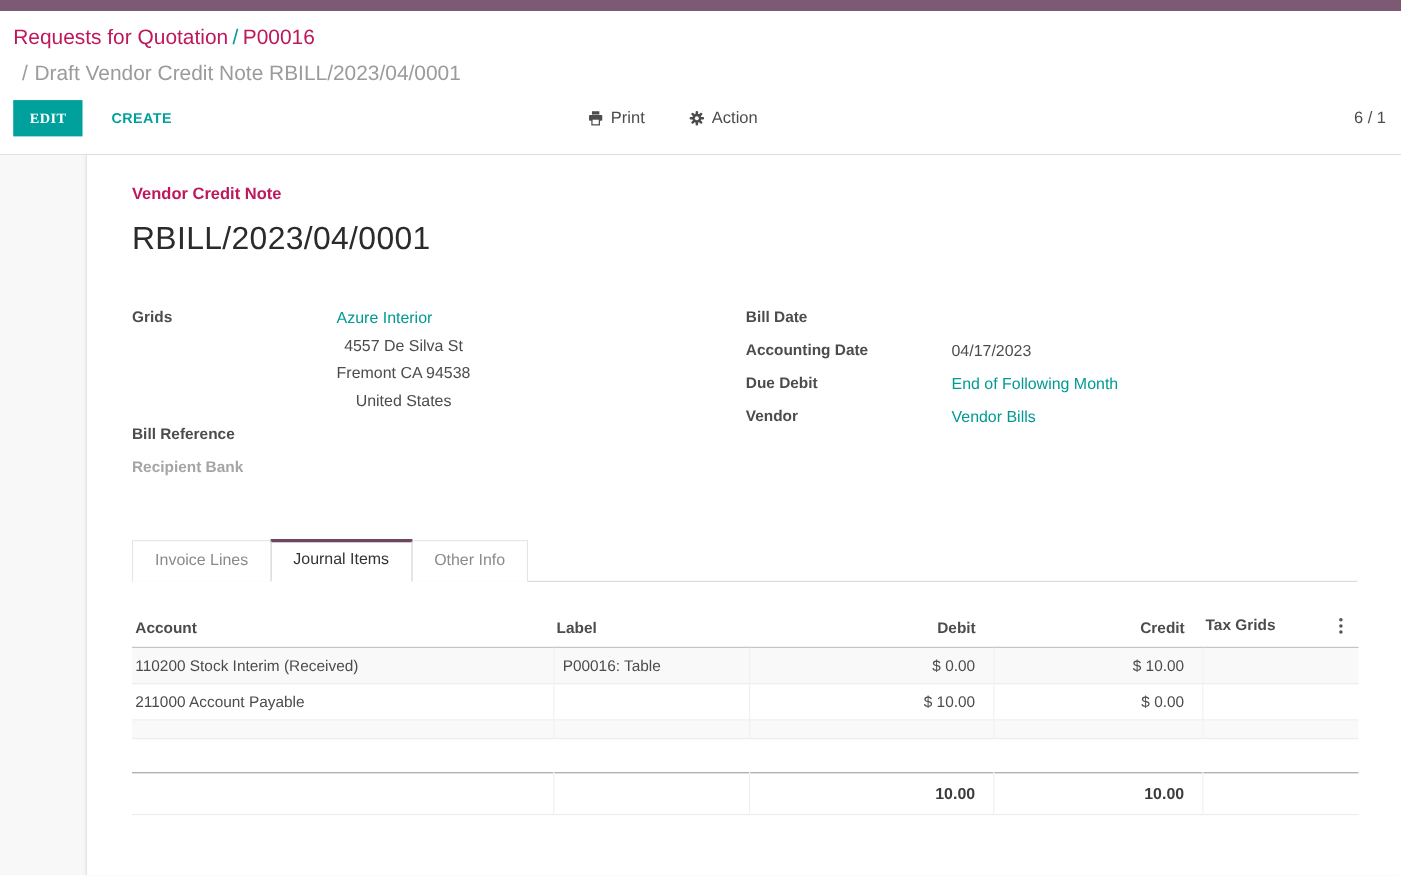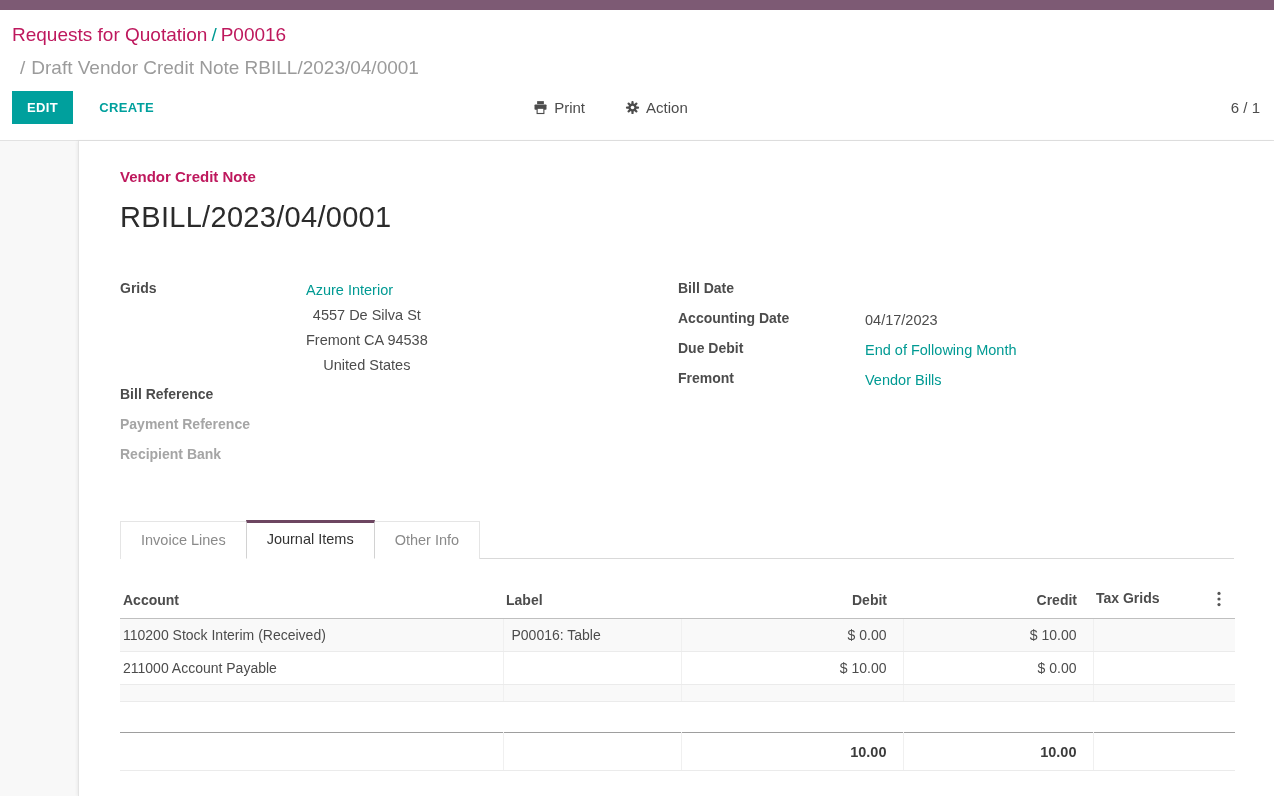--- a/index.html
+++ b/index.html
@@ -17,21 +17,21 @@
     background:#fff; height:131px; padding:12px 14px 0 12px;
     border-bottom:1px solid #e2e2e2; position:relative;
   }
   .bc-line1 { font-size:19px; line-height:25px; color:#009a93; cursor:pointer; }
   .bc-line1 .crumb { color:#be185d; text-decoration:none; }
   .bc-sep { color:#009a93; padding:0 4px; }
   .bc-line2 { font-size:19px; line-height:25px; color:#9b9b9b; padding-left:8px; margin-top:8px; }
   .bc-line2 .bc-sep2 { padding-right:6px; }
   .cp-buttons { display:flex; align-items:center; margin-top:11px; height:33px; }
   .btn-edit {
-    background:#00a09d; color:#fff; border:none; font-family:Liberation Sans, sans-serif;
+    background:#00a09d; color:#fff; border:none; font-family:Liberation Serif, serif;
     font-weight:bold; font-size:13px; letter-spacing:.4px;
     height:33px; padding:0 15px; cursor:pointer;
   }
   .btn-create {
     background:none; border:none; color:#00a09d; font-family:inherit;
     font-weight:bold; font-size:13px; letter-spacing:.4px; margin-left:20px; cursor:pointer;
   }
   .cp-center {
     flex:1; display:flex; justify-content:center; gap:28px;
     position:relative; left:-85px;
@@ -165,44 +165,40 @@
             <div class="addr">4557 De Silva St</div>
             <div class="addr">Fremont CA 94538</div>
             <div class="addr">United States</div>
           </div>
         </div>
         <div class="frow spaced">
           <div class="flabel">Bill Reference</div>
           <div class="fvalue"></div>
         </div>
         <div class="frow">
-          <div class="flabel muted">Payment Reference</div>
-          <div class="fvalue"></div>
-        </div>
-        <div class="frow">
           <div class="flabel muted">Recipient Bank</div>
           <div class="fvalue"></div>
         </div>
       </div>
 
       <div class="fcol-right">
         <div class="frow">
           <div class="flabel">Bill Date</div>
           <div class="fvalue"></div>
         </div>
         <div class="frow">
           <div class="flabel">Accounting Date</div>
           <div class="fvalue">04/17/2023</div>
         </div>
         <div class="frow">
           <div class="flabel">Due Debit</div>
           <div class="fvalue"><span class="link">End of Following Month</span></div>
         </div>
         <div class="frow">
-          <div class="flabel">Fremont</div>
+          <div class="flabel">Vendor</div>
           <div class="fvalue"><span class="link">Vendor Bills</span></div>
         </div>
       </div>
     </div>
 
     <div class="tabs">
       <button class="tab">Invoice Lines</button>
       <button class="tab active">Journal Items</button>
       <button class="tab">Other Info</button>
     </div>

